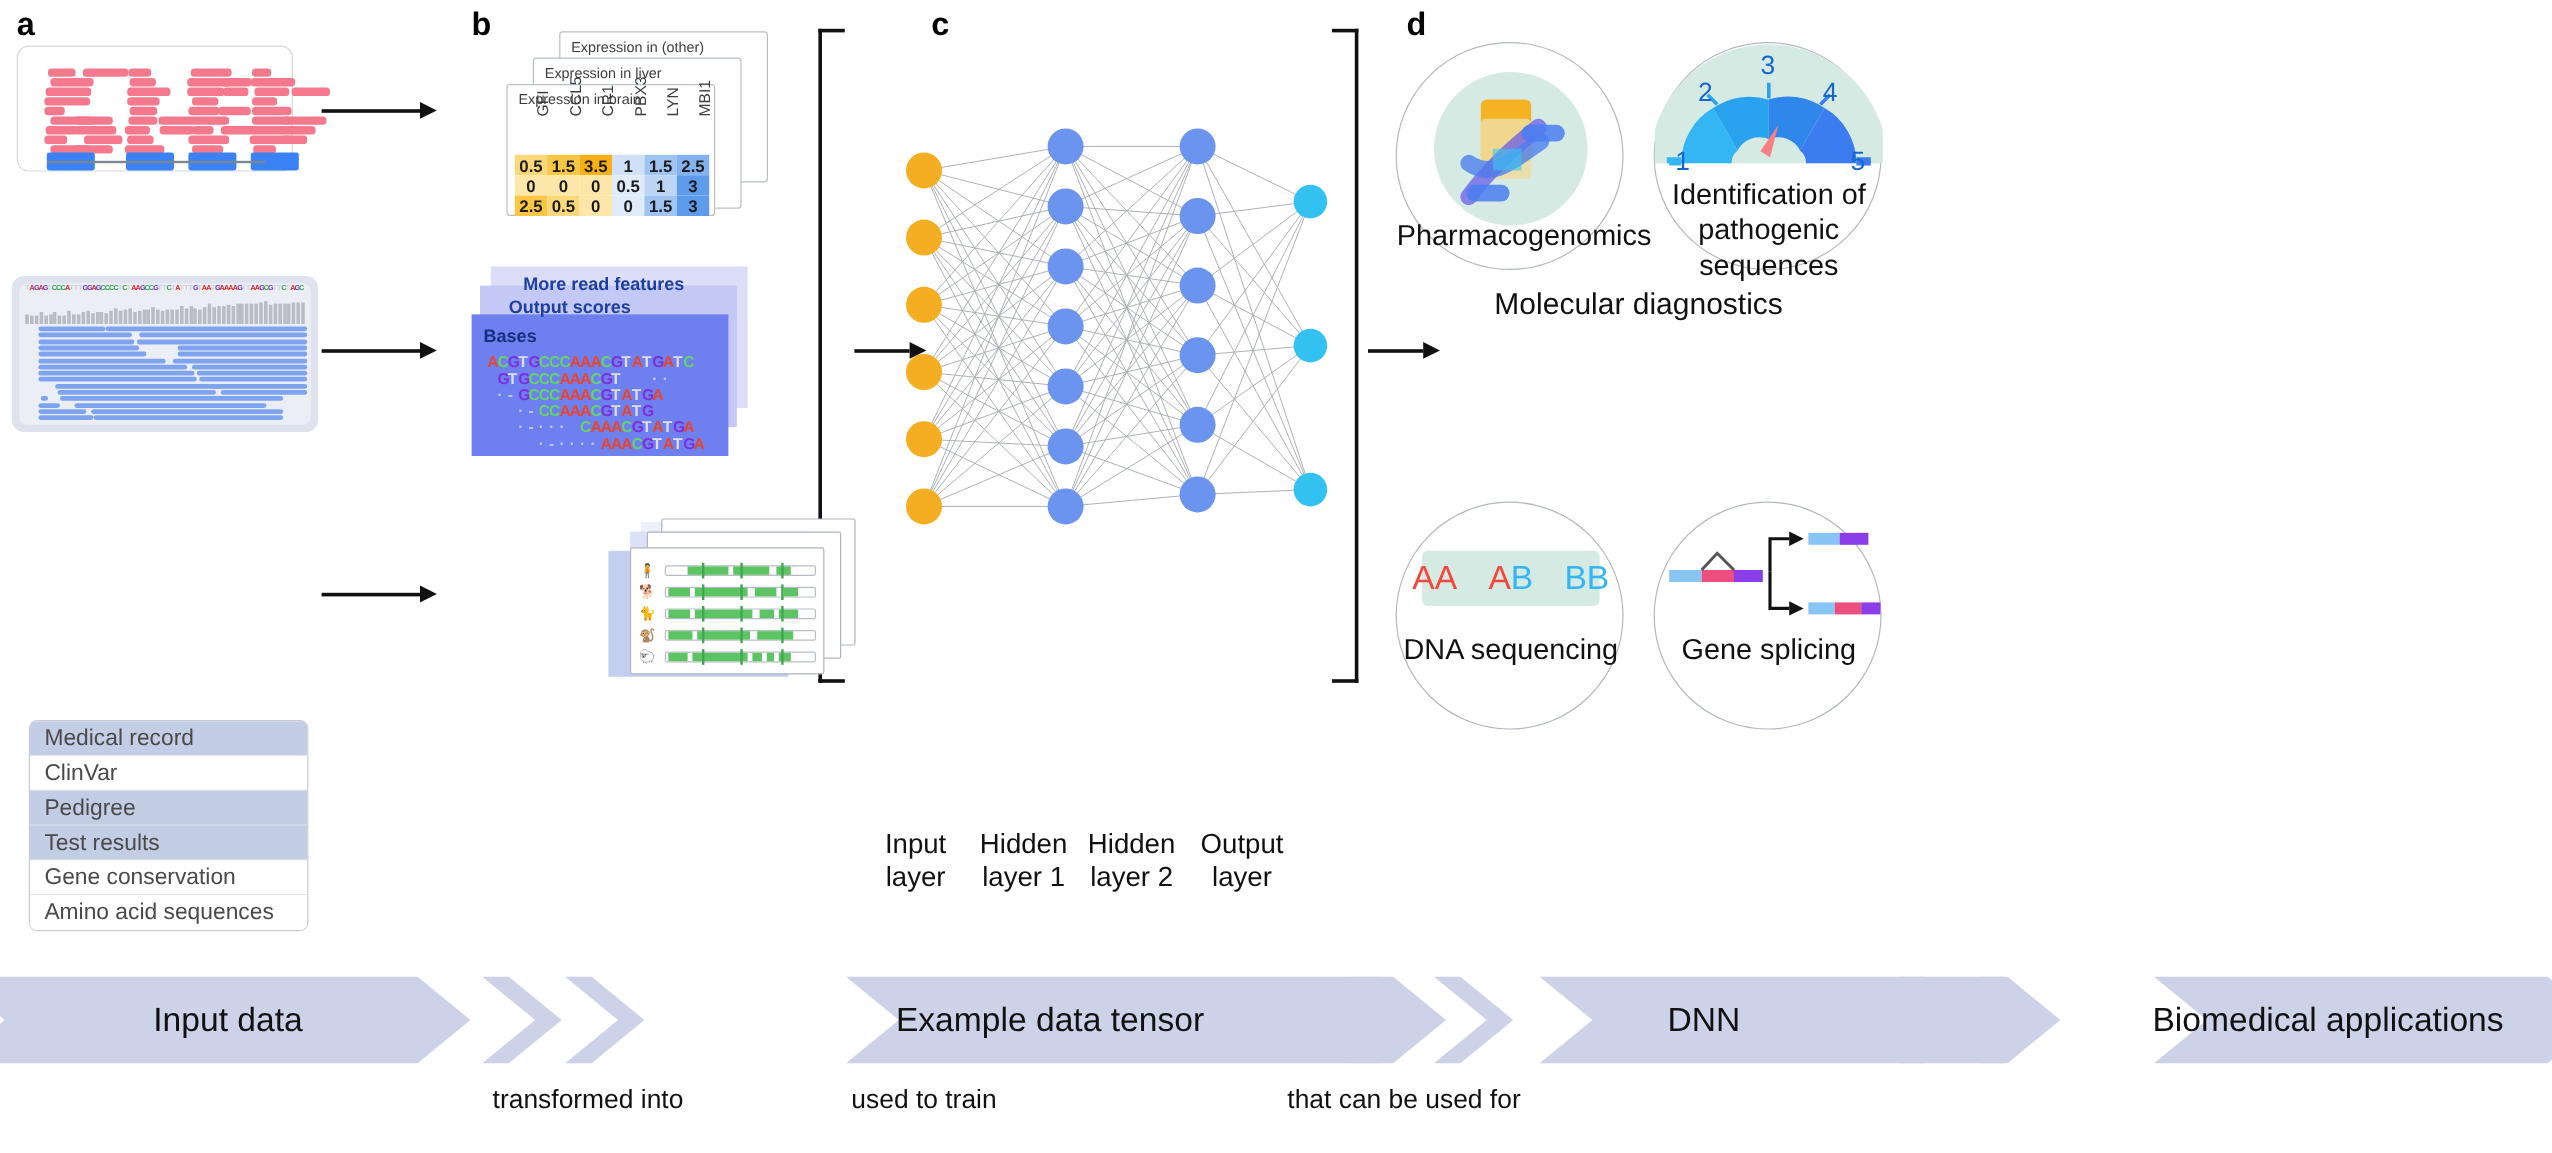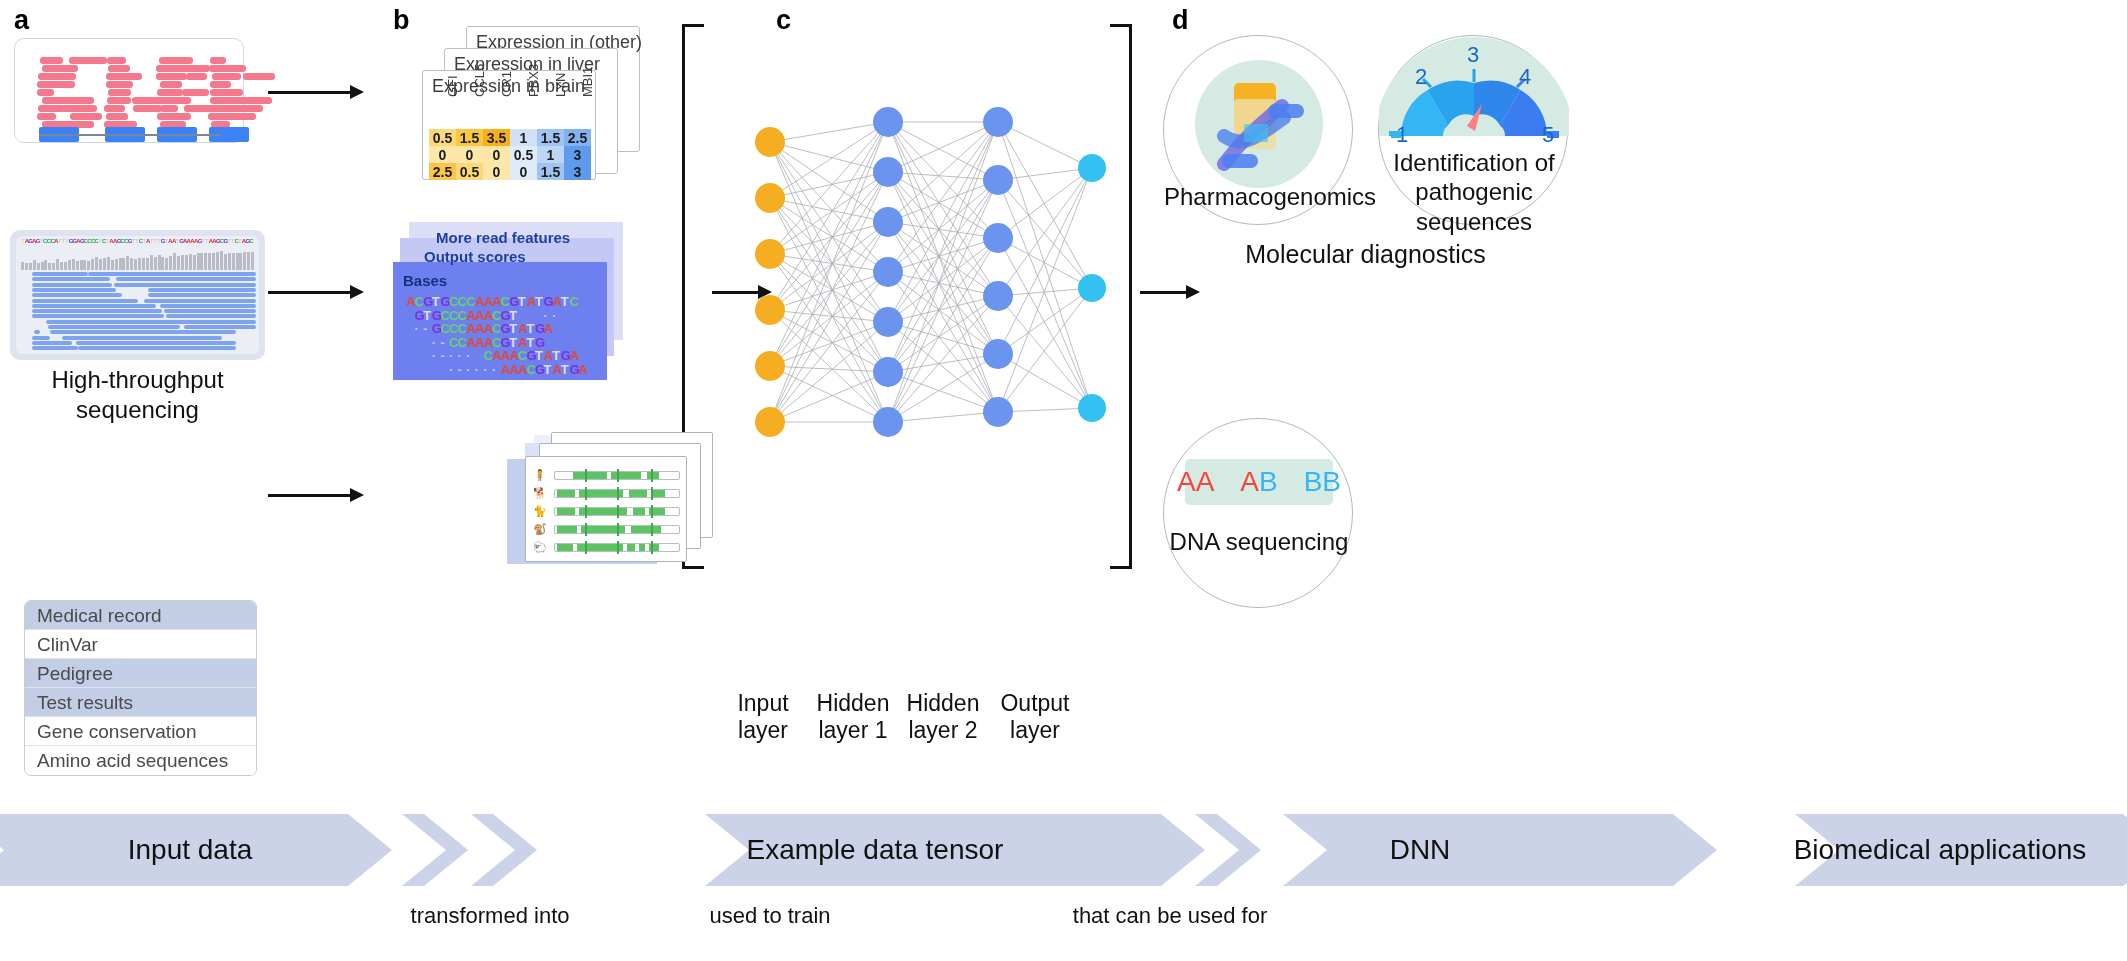--- a/index.html
+++ b/index.html
@@ -64,21 +64,21 @@
   .mr-row:last-child { border-bottom: none; }
   .mr-row.shaded { background: #c3cde6; }
   .mr-row.plain  { background: #ffffff; }
 
   
   .expr-card {
     position: absolute; background: #ffffff;
     border: 1.3px solid #b9bfc7; border-radius: 3px;
   }
   .expr-title {
-    font-size: 18px; color: #3d3d3d; padding: 5px 0 0 9px;
+    font-size: 12px; color: #3d3d3d; padding: 5px 0 0 9px;
     white-space: nowrap; font-family: "Liberation Sans", sans-serif;
   }
   .expr-grid { position: absolute; }
   .expr-hdr {
     position: absolute; font-size: 13px; color: #3d3d3d;
     transform: rotate(-90deg); transform-origin: left top;
     white-space: nowrap; font-family: "Liberation Sans", sans-serif;
   }
   .expr-cell {
     position: absolute; font-size: 14px; font-weight: bold; color: #1c1c1c;
@@ -386,24 +386,20 @@
           <div class="align-read" style="left: 34px; top: 58.3px; width: 186px; height: 4px;"></div>
           <div class="align-read" style="left: 16px; top: 63.6px; width: 18px; height: 4px;"></div>
           <div class="align-read" style="left: 46px; top: 63.6px; width: 160px; height: 4px;"></div>
           <div class="align-read" style="left: 16px; top: 68.9px; width: 40px; height: 4px;"></div>
           <div class="align-read" style="left: 60px; top: 68.9px; width: 160px; height: 4px;"></div>
           <div class="align-read" style="left: 16px; top: 74.2px; width: 46px; height: 4px;"></div>
           <div class="align-read" style="left: 62px; top: 74.2px; width: 158px; height: 4px;"></div>
         </div>
     </div>
   </div>
-  <div class="abs" style="left:10px; top:365px; width:255px; text-align:center; font-size:24px; color:#111; line-height:1.25;">
-    <div>High-throughput</div>
-    <div>sequencing</div>
-  </div>
 
   <div class="mr-table" style="left:12px; top:600px; width:233px;" id="mrtable">
       <div class="mr-row shaded">Medical record</div>
       <div class="mr-row plain">ClinVar</div>
       <div class="mr-row shaded">Pedigree</div>
       <div class="mr-row shaded">Test results</div>
       <div class="mr-row plain">Gene conservation</div>
       <div class="mr-row plain">Amino acid sequences</div>
     </div>
 
@@ -882,20 +878,38 @@
     <div class="allele-box" style="left:21px; top:40px; width:148px; height:46px;">
       <span class="allele-txt" style="color:#f4473b;">AA</span>
       <span class="allele-div"></span>
       <span class="allele-txt"><span style="color:#f4473b;">A</span><span style="color:#34b6f5;">B</span></span>
       <span class="allele-div"></span>
       <span class="allele-txt" style="color:#34b6f5;">BB</span>
     </div>
     <div class="dlabel" style="left:0; top:108px; width:190px;">DNA sequencing</div>
   </div>
 
+  <div class="dcircle" style="left:1378px; top:418px; width:190px; height:190px;">
+    <svg width="190" height="190" style="position:absolute; left:0; top:0;">
+      <rect x="12" y="56" width="27" height="10" fill="#88c5f5"></rect>
+      <rect x="39" y="56" width="27" height="10" fill="#ec4f7d"></rect>
+      <rect x="66" y="56" width="24" height="10" fill="#8a3de8"></rect>
+      <path d="M39 56 L52 42 L66 56" stroke="#555" stroke-width="2.4" fill="none"></path>
+      <path d="M96 57 L96 30 L112 30" stroke="#111" stroke-width="2.6" fill="none"></path>
+      <path d="M112 24 L124 30 L112 36 Z" fill="#111"></path>
+      <path d="M96 57 L96 88 L112 88" stroke="#111" stroke-width="2.6" fill="none"></path>
+      <path d="M112 82 L124 88 L112 94 Z" fill="#111"></path>
+      <rect x="128" y="25" width="26" height="10" fill="#88c5f5"></rect>
+      <rect x="154" y="25" width="24" height="10" fill="#8a3de8"></rect>
+      <rect x="128" y="83" width="22" height="10" fill="#88c5f5"></rect>
+      <rect x="150" y="83" width="22" height="10" fill="#ec4f7d"></rect>
+      <rect x="172" y="83" width="16" height="10" fill="#8a3de8"></rect>
+    </svg>
+    <div class="dlabel" style="left:0; top:108px; width:190px;">Gene splicing</div>
+  </div>
 
 
   <svg id="flowsvg" class="abs" style="left:0; top:812px;" width="2127" height="78">
       <path d="M-40,2 L348,2 L392,38 L348,74 L-40,74 L4,38 Z" fill="#ccd2e8"></path>
       <path d="M705,2 L1161,2 L1205,38 L1161,74 L705,74 L749,38 Z" fill="#ccd2e8"></path>
       <path d="M1283,2 L1669,2 L1713,38 L1669,74 L1283,74 L1327,38 Z" fill="#ccd2e8"></path>
       <path d="M1795,2 L2123,2 L2167,38 L2123,74 L1795,74 L1839,38 Z" fill="#ccd2e8"></path>
       <path d="M402,2 L424,2 L468,38 L424,74 L402,74 L446,38 Z" fill="#ccd2e8"></path>
       <path d="M471,2 L493,2 L537,38 L493,74 L471,74 L515,38 Z" fill="#ccd2e8"></path>
       <path d="M1126,2 L1148,2 L1192,38 L1148,74 L1126,74 L1170,38 Z" fill="#ccd2e8"></path>

